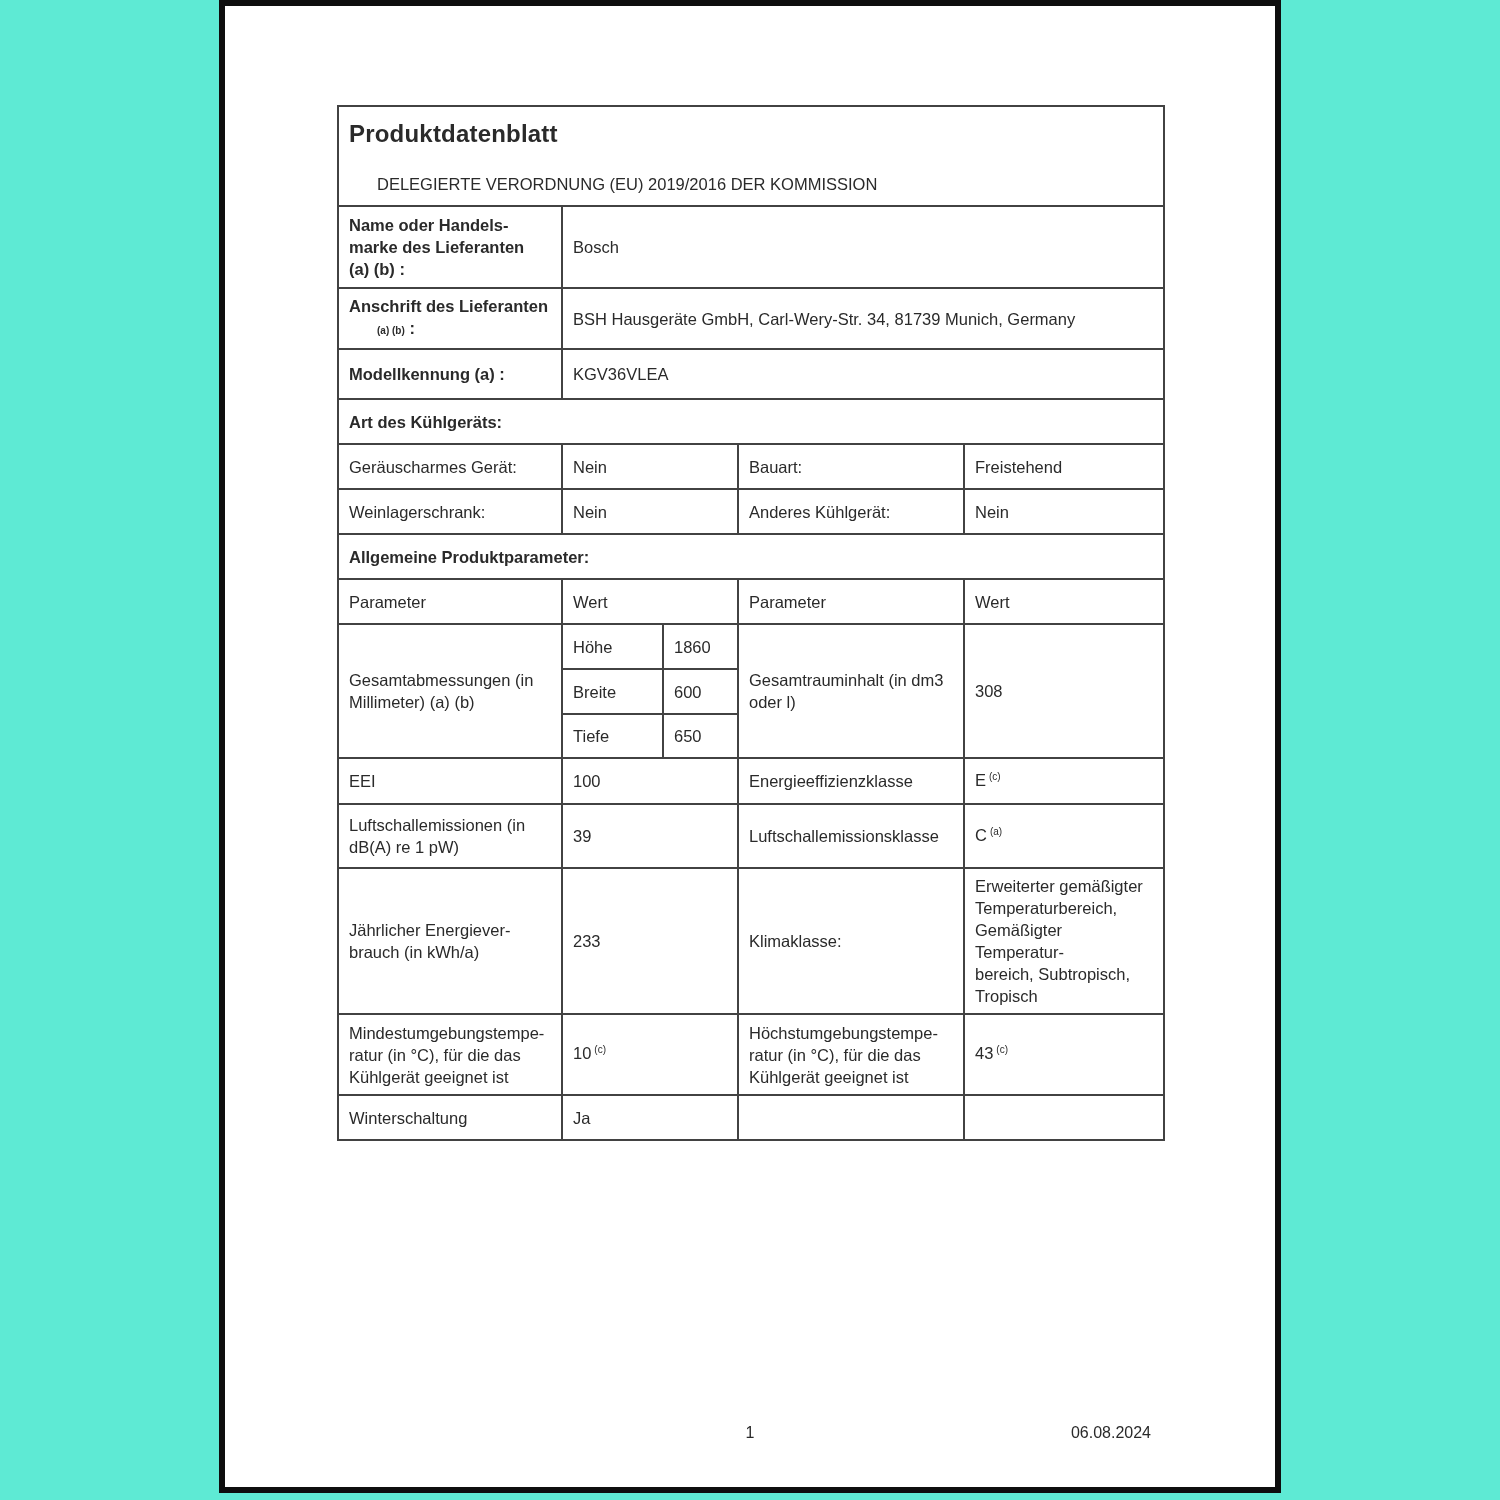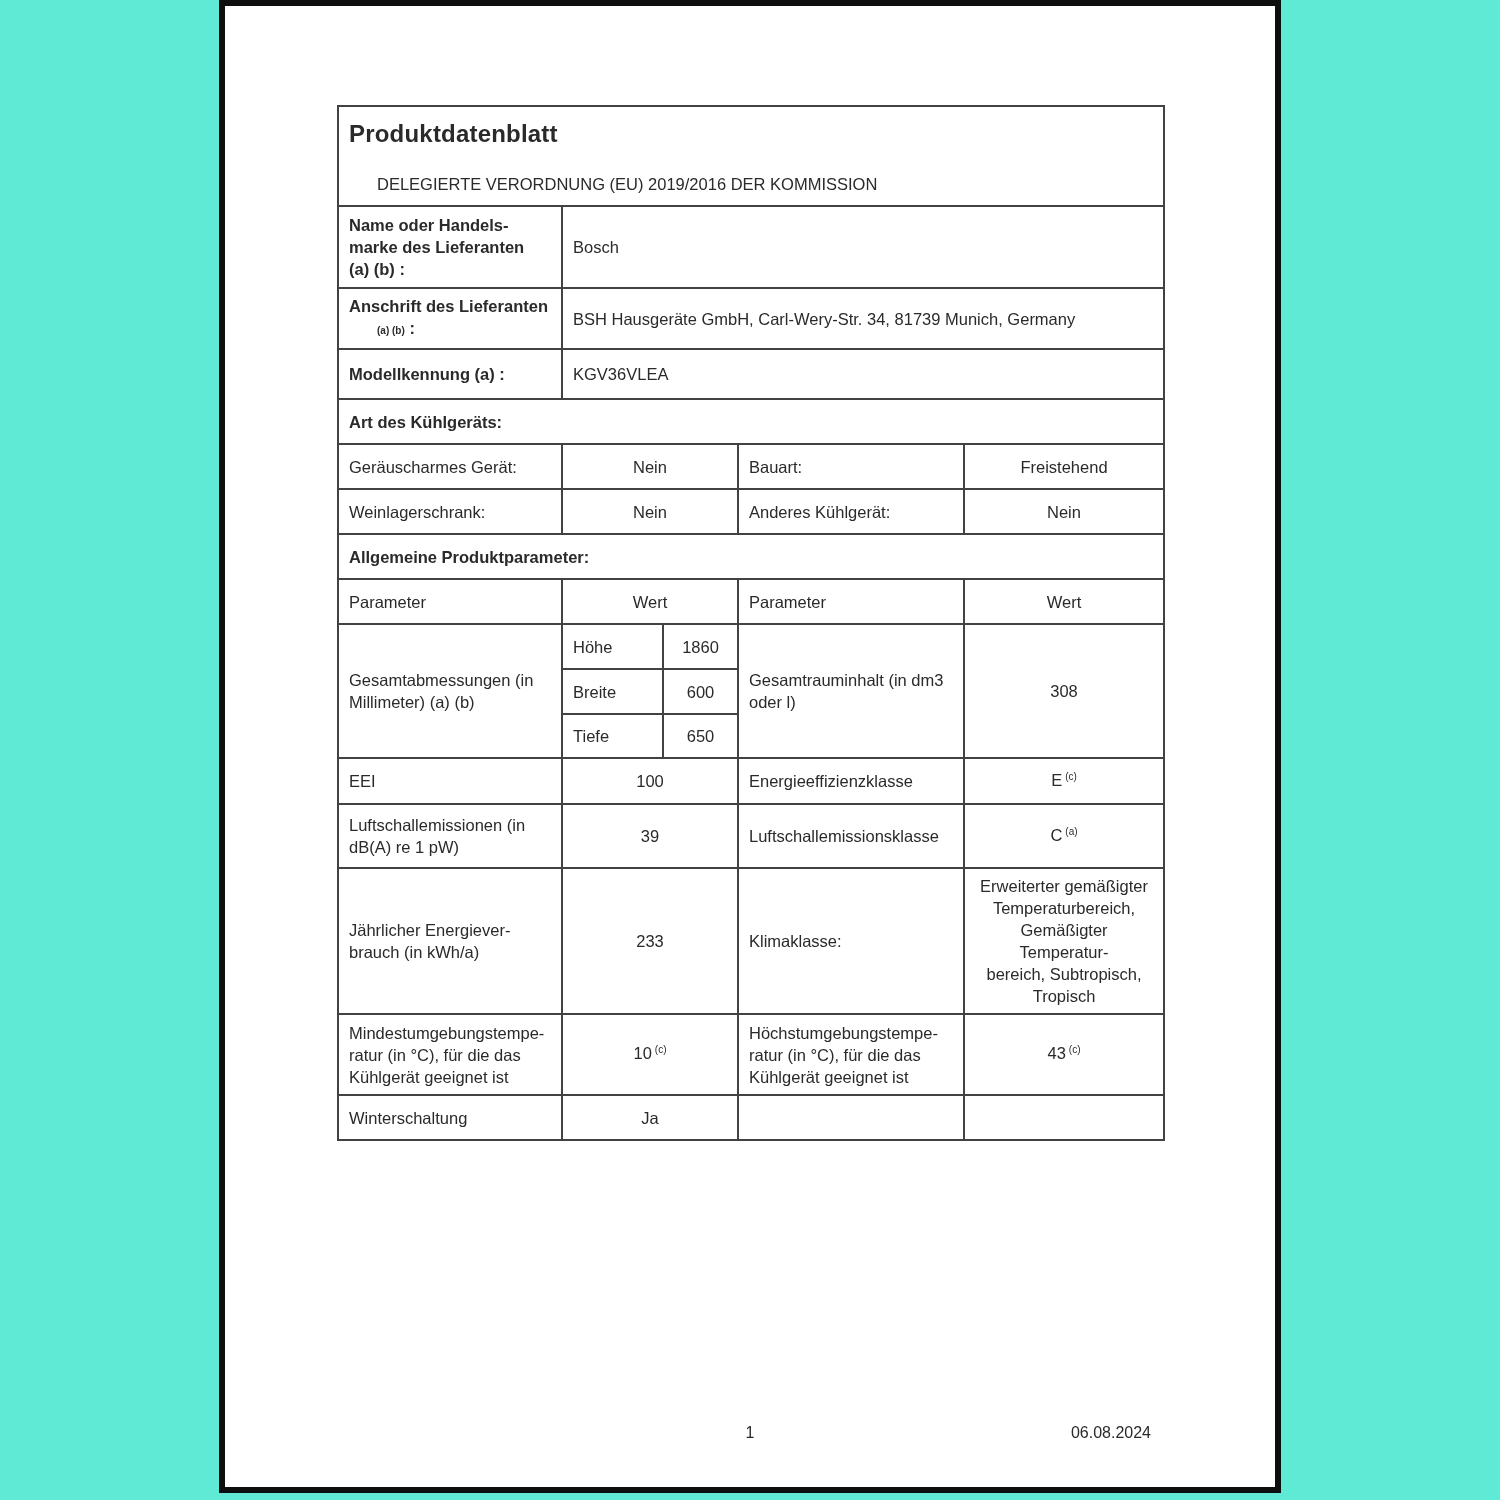--- a/index.html
+++ b/index.html
@@ -33,21 +33,21 @@
     line-height: 22px;
     color: #2a2a2a;
   }
   table.sheet td {
     border: 2px solid #424242;
     padding: 6px 10px;
     vertical-align: middle;
     overflow: hidden;
   }
   td.lbl  { text-align: left; }
-  td.val  { text-align: center; }
+  td.val  { text-align: left; }
   td.vall { text-align: left; }
   .ml { white-space: pre-line; }
   .b  { font-weight: bold; }
   .title-cell { vertical-align: top !important; padding: 12px 10px 10px 10px !important; }
   .doc-title {
     font-size: 24px;
     font-weight: bold;
     line-height: 30px;
     letter-spacing: 0.2px;
   }

